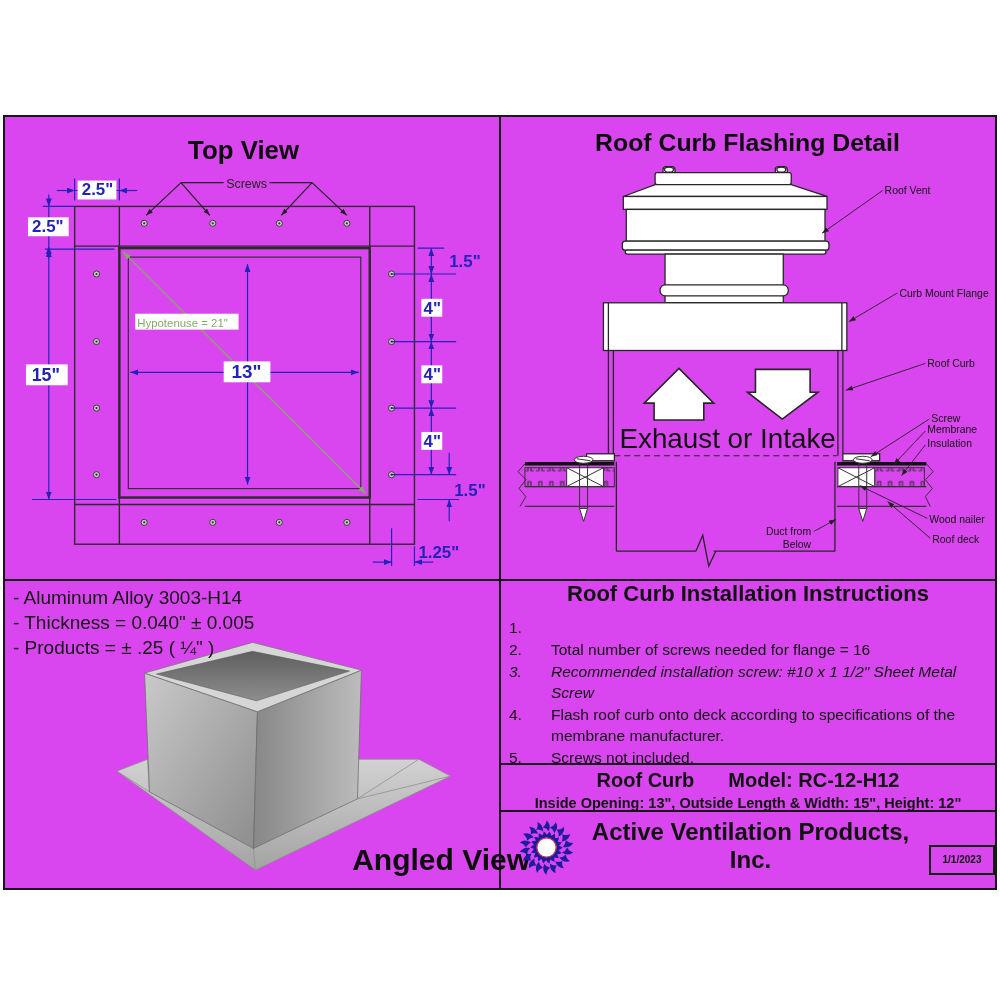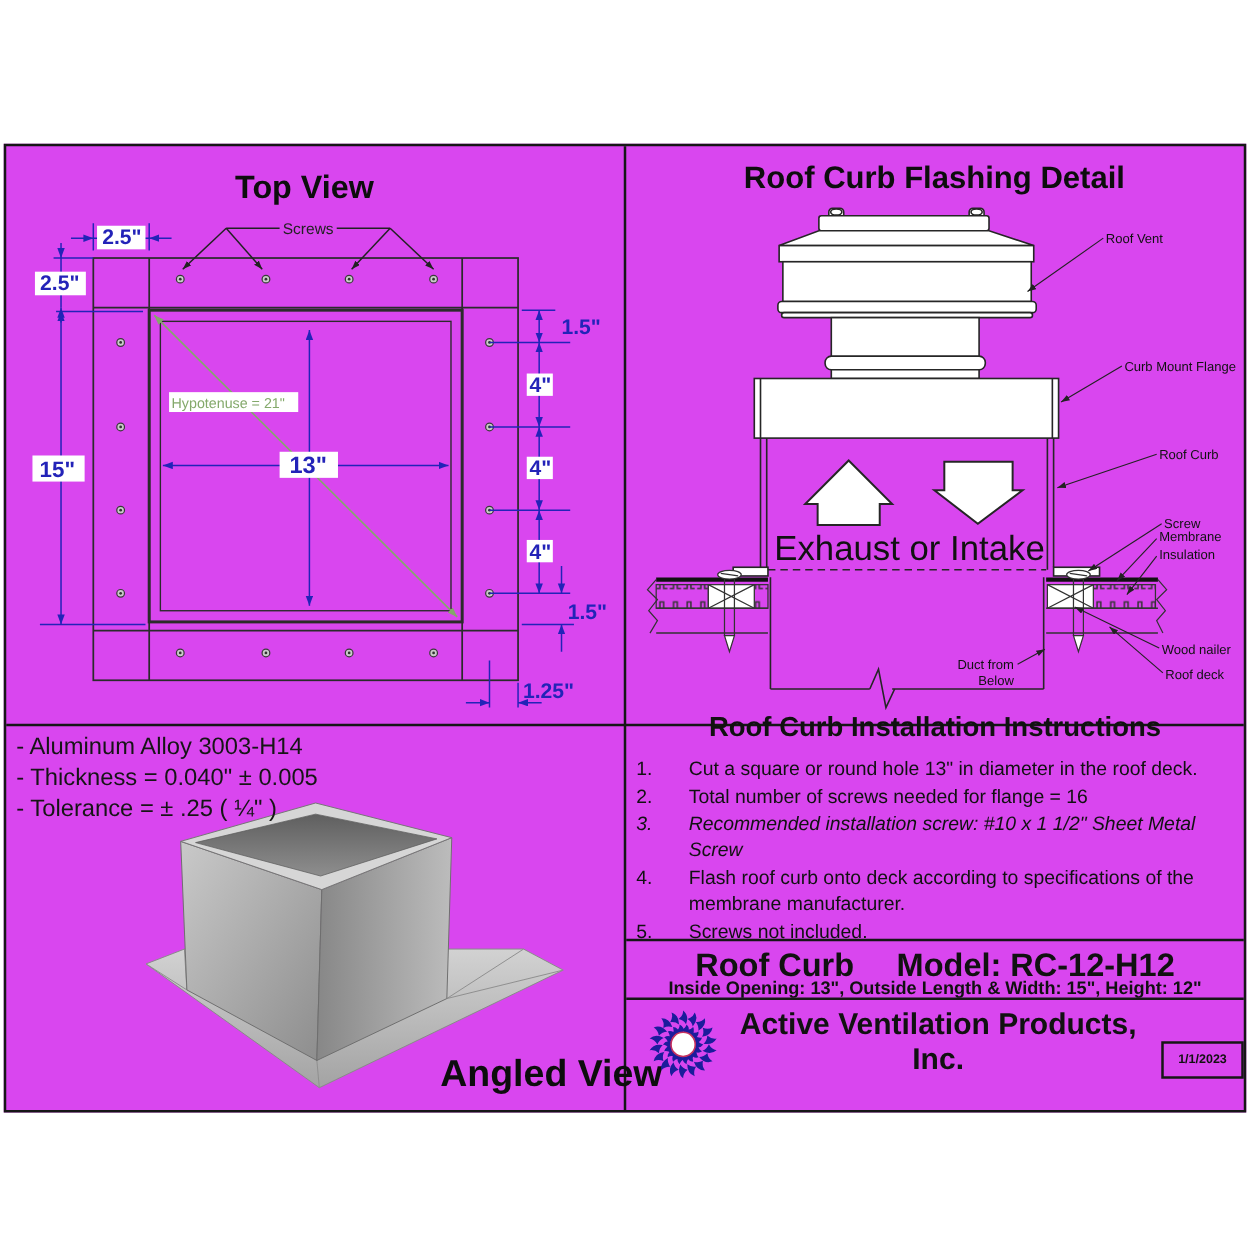--- a/index.html
+++ b/index.html
@@ -9,28 +9,28 @@
   .abs{position:absolute;}
   .div-v{position:absolute;left:494px;top:0;width:2px;height:100%;background:#161616;}
   .div-h{position:absolute;left:0;top:462px;width:100%;height:2px;background:#161616;}
   svg{display:block;font-family:"Liberation Sans",sans-serif;}
   svg text{font-family:"Liberation Sans",sans-serif;}
   
   .q-bl{position:absolute;left:0;top:464px;width:494px;height:307px;padding-left:47px;}
   .specs{position:absolute;left:8px;top:4px;font-size:19px;line-height:25px;color:#151515;}
   .angled-label{position:absolute;right:16px;top:262px;font-size:30px;font-weight:bold;color:#0d0d0d;}
   
-  .q-br{position:absolute;left:496px;top:444px;width:494px;height:307px;}
+  .q-br{position:absolute;left:496px;top:456px;width:494px;height:307px;}
   .ins-title{position:absolute;left:0;right:0;top:8px;text-align:center;font-size:22px;font-weight:bold;}
   .ins-list{position:absolute;left:8px;top:44px;right:4px;}
   .ins-row{display:flex;margin-bottom:1px;font-size:15.5px;line-height:21px;}
   .ins-num{width:28px;flex:0 0 28px;margin-right:14px;}
   .ins-row.italic{font-style:italic;}
   .rule{position:absolute;left:0;right:0;border-top:2px solid #161616;}
-  .prod-line{position:absolute;left:0;right:0;top:196px;text-align:center;font-size:26px;font-weight:bold;}
+  .prod-line{position:absolute;left:0;right:0;top:196px;text-align:center;font-size:20px;font-weight:bold;}
   .prod-line .gap{display:inline-block;width:34px;}
   .prod-specs{position:absolute;left:0;right:0;top:222px;text-align:center;font-size:14.5px;font-weight:bold;}
   .co-name{position:absolute;left:75px;right:70px;top:245px;text-align:center;font-size:24px;font-weight:bold;}
   .co-contact{position:absolute;left:86px;top:278px;font-size:13.5px;color:#222;}
   .co-contact .lbl{margin-right:7px;}
   .co-contact .sep{display:inline-block;width:44px;}
   .date-box{position:absolute;left:428px;top:272px;width:62px;height:26px;border:2px solid #161616;
             text-align:center;line-height:26px;font-size:10px;font-weight:bold;}
   .logo{position:absolute;left:16px;top:245px;}
 </style>
@@ -267,31 +267,30 @@
         <path d="M145,213 L112,192 M250,270 L252,292 M355,220 L449,197 M145,213 L143,180 M355,220 L417,180" stroke="#8f8f8f" stroke-width="0.8" fill="none"></path>
         <polygon points="140,93 254,132 250,270 145,213" fill="url(#gL)" stroke="#6e6e6e" stroke-width="0.8"></polygon>
         <polygon points="254,132 359,90 355,220 250,270" fill="url(#gR)" stroke="#6e6e6e" stroke-width="0.8"></polygon>
         <polygon points="140,93 249,62 359,90 254,132" fill="#d6d6d6" stroke="#757575" stroke-width="0.8"></polygon>
         <polygon points="152,94 249,71 347,91 253,121" fill="url(#gT)" stroke="#5d5d5d" stroke-width="0.6"></polygon>
       </g>
     </svg>
     <div class="specs">
       <div>- Aluminum Alloy 3003-H14</div>
       <div>- Thickness = 0.040" ± 0.005</div>
-      <div>- Tolerance =  ± .25 ( ¼" )</div>
+      <div>- Products =  ± .25 ( ¼" )</div>
     </div>
     <div class="angled-label">Angled View</div>
   </div>
 
   <div class="q-br">
     <div class="ins-title">Roof Curb Installation Instructions</div>
     <div class="ins-list">
       <div class="ins-row">
         <span class="ins-num">1.</span>
-        <span class="ins-text">Cut a square or round hole 13" in diameter in the roof deck.</span>
       </div>
       <div class="ins-row">
         <span class="ins-num">2.</span>
         <span class="ins-text">Total number of screws needed for flange = 16</span>
       </div>
       <div class="ins-row italic">
         <span class="ins-num">3.</span>
         <span class="ins-text">Recommended installation screw: #10 x 1 1/2" Sheet Metal Screw</span>
       </div>
       <div class="ins-row">

